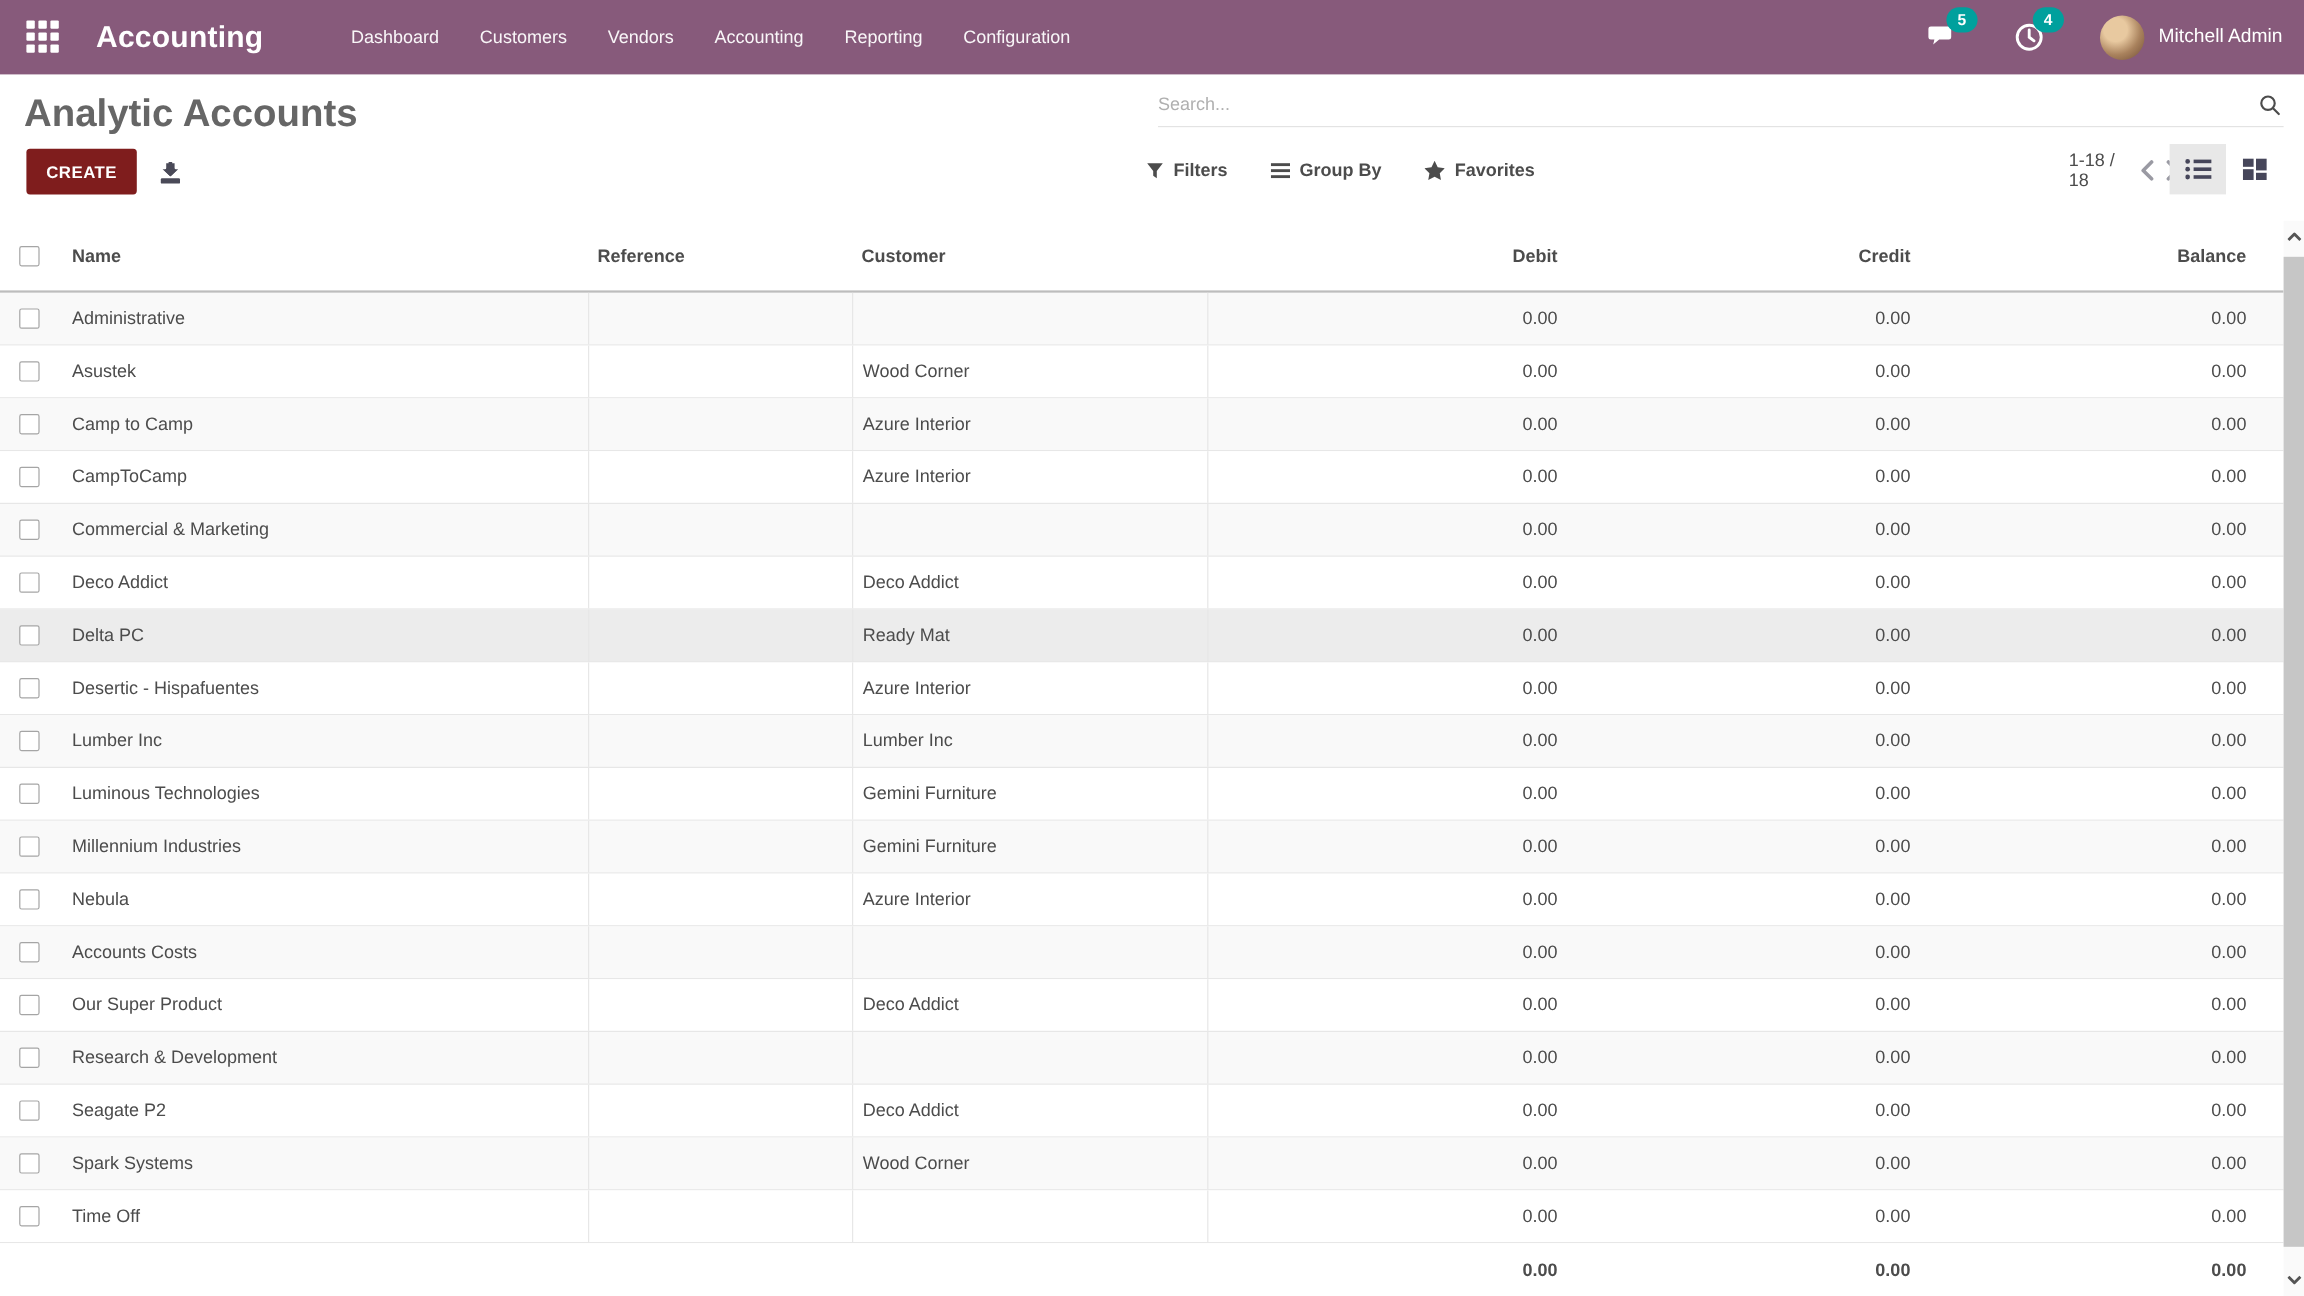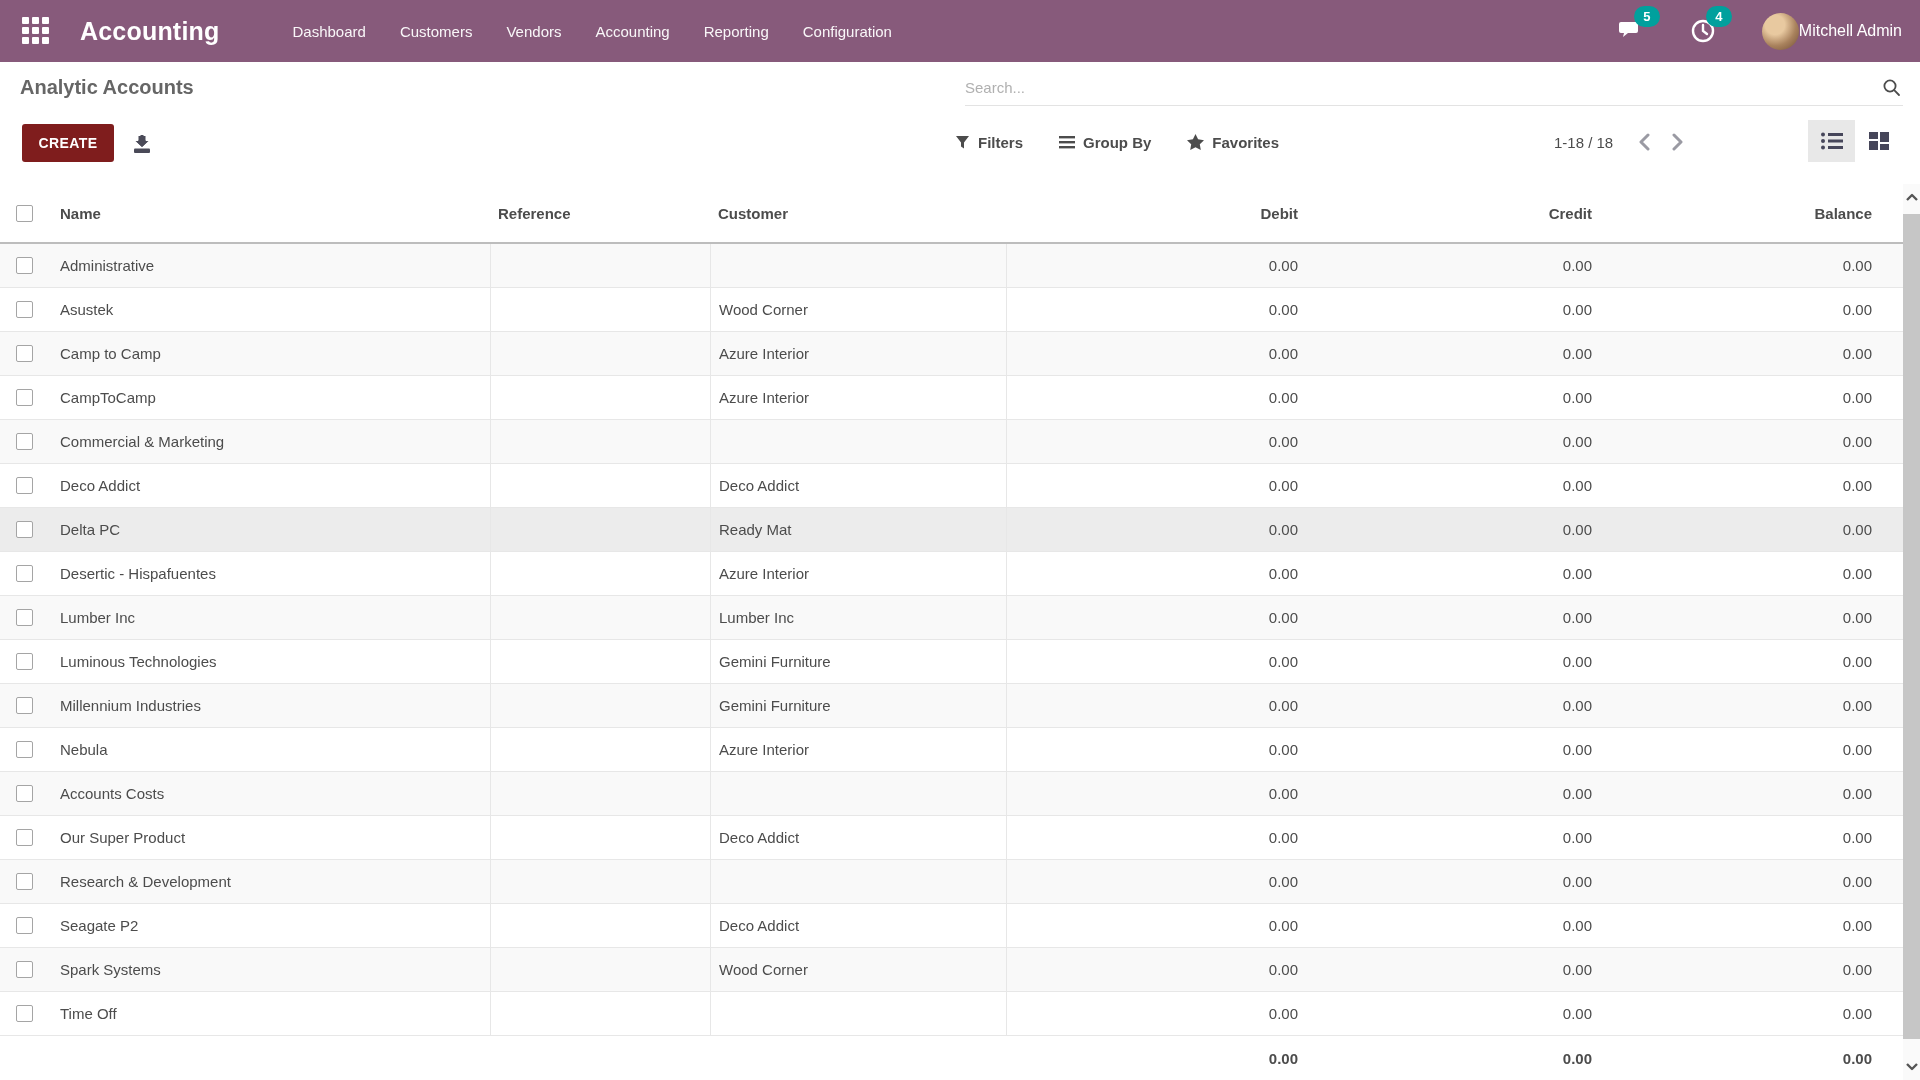--- a/index.html
+++ b/index.html
@@ -20,44 +20,44 @@
   .nav-right { position:absolute; right:18px; top:0; height:62px; display:flex; align-items:center; }
   .sys-icon { position:relative; width:30px; height:30px; display:flex; align-items:center; justify-content:center; cursor:pointer; }
   .pill { background:#00A09D; color:#fff; font-size:13px; font-weight:bold;
           min-width:26px; height:21px; padding:0 8px; border-radius:11px;
           display:flex; align-items:center; justify-content:center; }
   .icon-badge-group { position:relative; display:flex; align-items:center; }
   .icon-badge-group .pill { position:absolute; left:18px; top:-10px; }
   .avatar { width:37px; height:37px; border-radius:50%; margin-left:44px;
             background:radial-gradient(circle at 35% 32%, #e8c9a0 0 28%, #a9825d 60%, #6d4a33 100%);
             border:0; cursor:pointer; }
-  .user-name { font-size:16px; color:#fff; cursor:pointer; }
+  .user-name { margin-left:12px; font-size:16px; color:#fff; cursor:pointer; }
 
   
-  .page-title { position:absolute; left:20px; top:76px; font-size:20px; color:#666;text-align:center; }
+  .page-title { position:absolute; left:20px; top:76px; font-size:32px; color:#666;text-align:center; }
   .btn-create { position:absolute; left:22px; top:124px; width:92px; height:38px;
                 background:#7f1d1d; color:#fff; border:none; border-radius:3px;
                 font-size:14px; font-weight:bold; letter-spacing:.4px; cursor:pointer;
                 font-family:"Liberation Sans", sans-serif; }
   .export-btn { position:absolute; left:128px; top:130px; width:28px; height:28px; cursor:pointer;
                 display:flex; align-items:center; justify-content:center; }
 
   .search-wrap { position:absolute; left:965px; top:70px; width:938px; height:36px;
                  border-bottom:1px solid #e3e3e3; display:flex; align-items:center; }
   .search-input { flex:1; border:none; outline:none; font-size:15px; color:#4c4c4c;
                   font-family:"Liberation Sans", sans-serif; background:transparent; }
   .search-input::placeholder { color:#b0b0b0; }
   .search-icon-btn { width:24px; height:24px; display:flex; align-items:center; justify-content:center; cursor:pointer; }
 
   .filter-bar { position:absolute; left:955px; top:122px; height:40px; display:flex; align-items:center; gap:36px; }
   .fbtn { display:flex; align-items:center; gap:8px; font-size:15px; font-weight:600;
           color:#4c4c4c; cursor:pointer; background:none; border:none;
           font-family:"Liberation Sans", sans-serif; }
 
-  .pager { position:absolute; left:1554px; top:122px; height:40px; display:flex; align-items:center; }
+  .pager { position:absolute; left:1724px; top:122px; height:40px; display:flex; align-items:center; }
   .pager-text { font-size:15px; color:#4c4c4c; }
   .pager-btn { width:34px; height:34px; background:none; border:none; cursor:pointer;
                display:flex; align-items:center; justify-content:center; }
   .pager-btn:first-of-type { margin-left:14px; }
 
   .view-switcher { position:absolute; left:1808px; top:120px; display:flex; }
   .vs-btn { width:47px; height:42px; display:flex; align-items:center; justify-content:center;
             cursor:pointer; background:transparent; border:none; }
   .vs-btn.active { background:#e8e8e8; }
 

